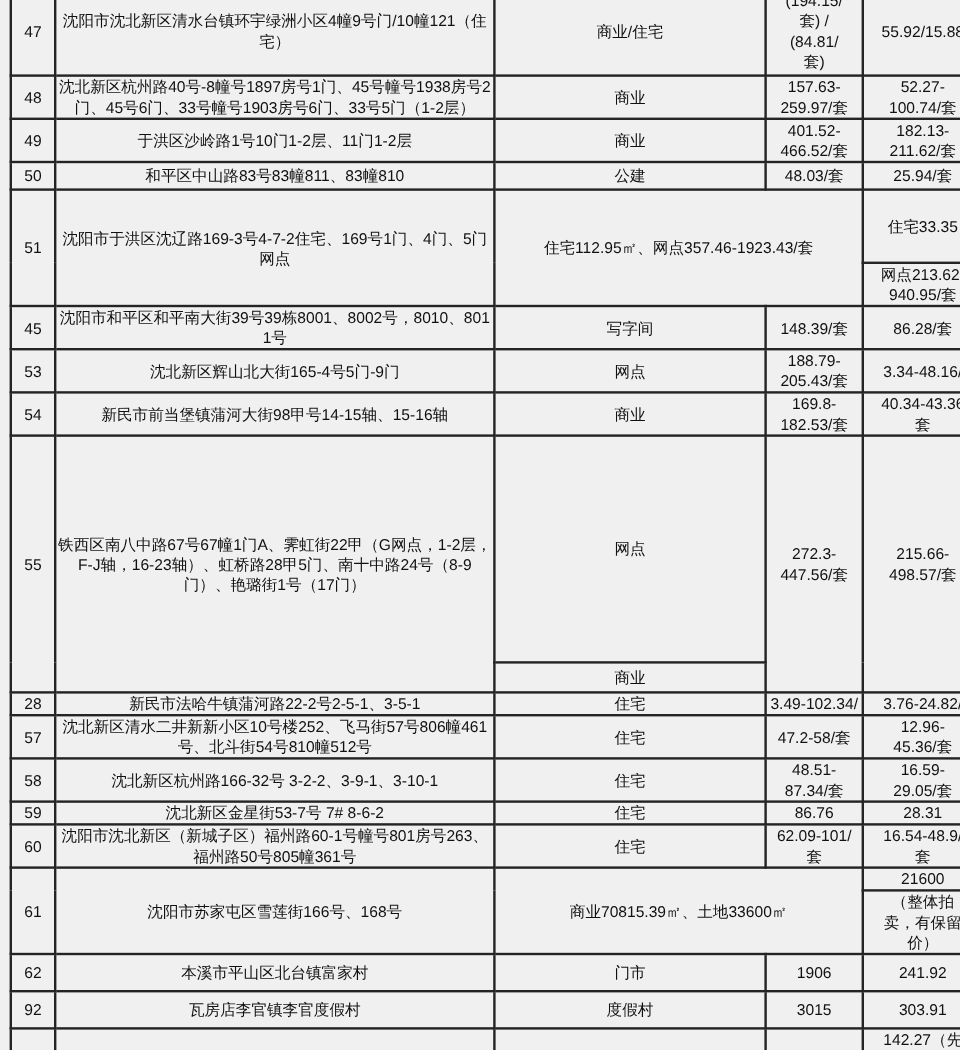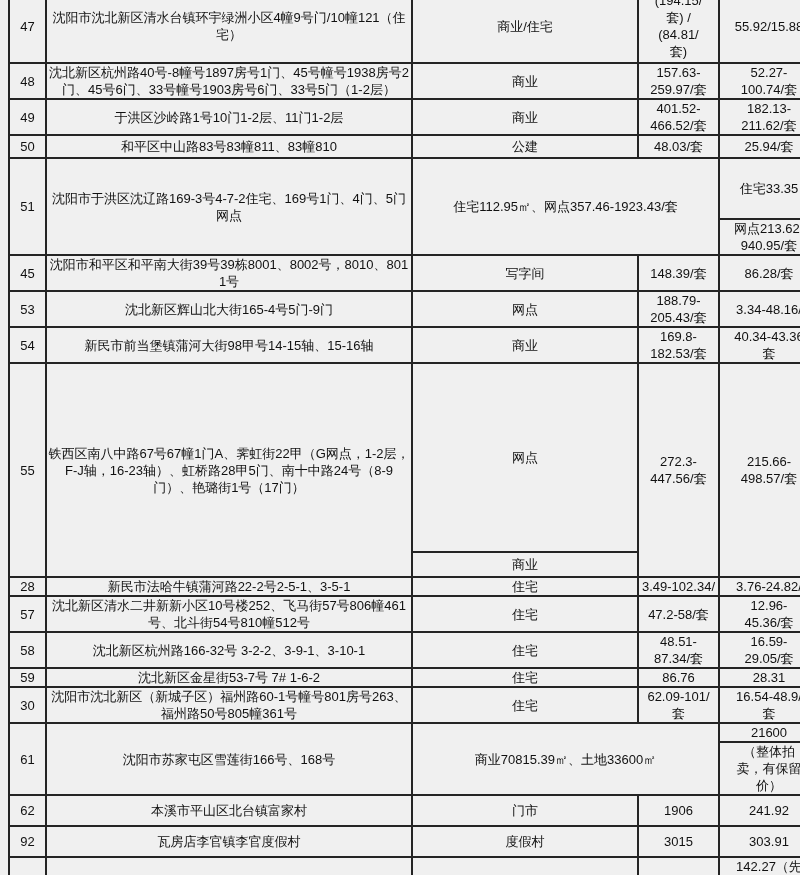--- a/index.html
+++ b/index.html
@@ -158,28 +158,28 @@
         <td class="addr">沈北新区杭州路166-32号 3-2-2、3-9-1、3-10-1</td>
         <td>住宅</td>
         <td>48.51-
 87.34/套</td>
         <td>16.59-
 29.05/套</td>
       </tr>
 
       <tr style="height:18px">
         <td>59</td>
-        <td class="addr">沈北新区金星街53-7号 7# 1-6-2</td>
+        <td class="addr">沈北新区金星街53-7号 7# 8-6-2</td>
         <td>住宅</td>
         <td>86.76</td>
         <td>28.31</td>
       </tr>
 
       <tr style="height:33px">
-        <td>30</td>
+        <td>60</td>
         <td class="addr">沈阳市沈北新区（新城子区）福州路60-1号幢号801房号263、福州路50号805幢361号</td>
         <td>住宅</td>
         <td>62.09-101/
 套</td>
         <td>16.54-48.9/
 套</td>
       </tr>
 
       <tr style="height:17px">
         <td rowspan="2">61</td>

